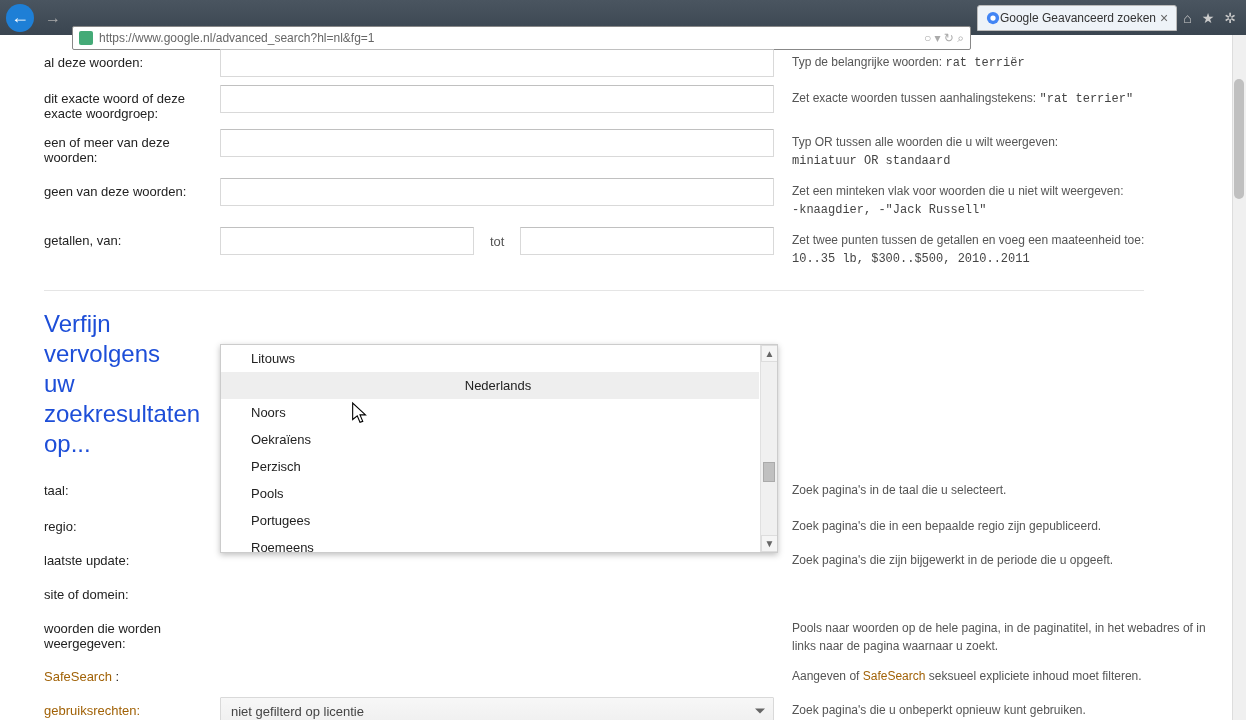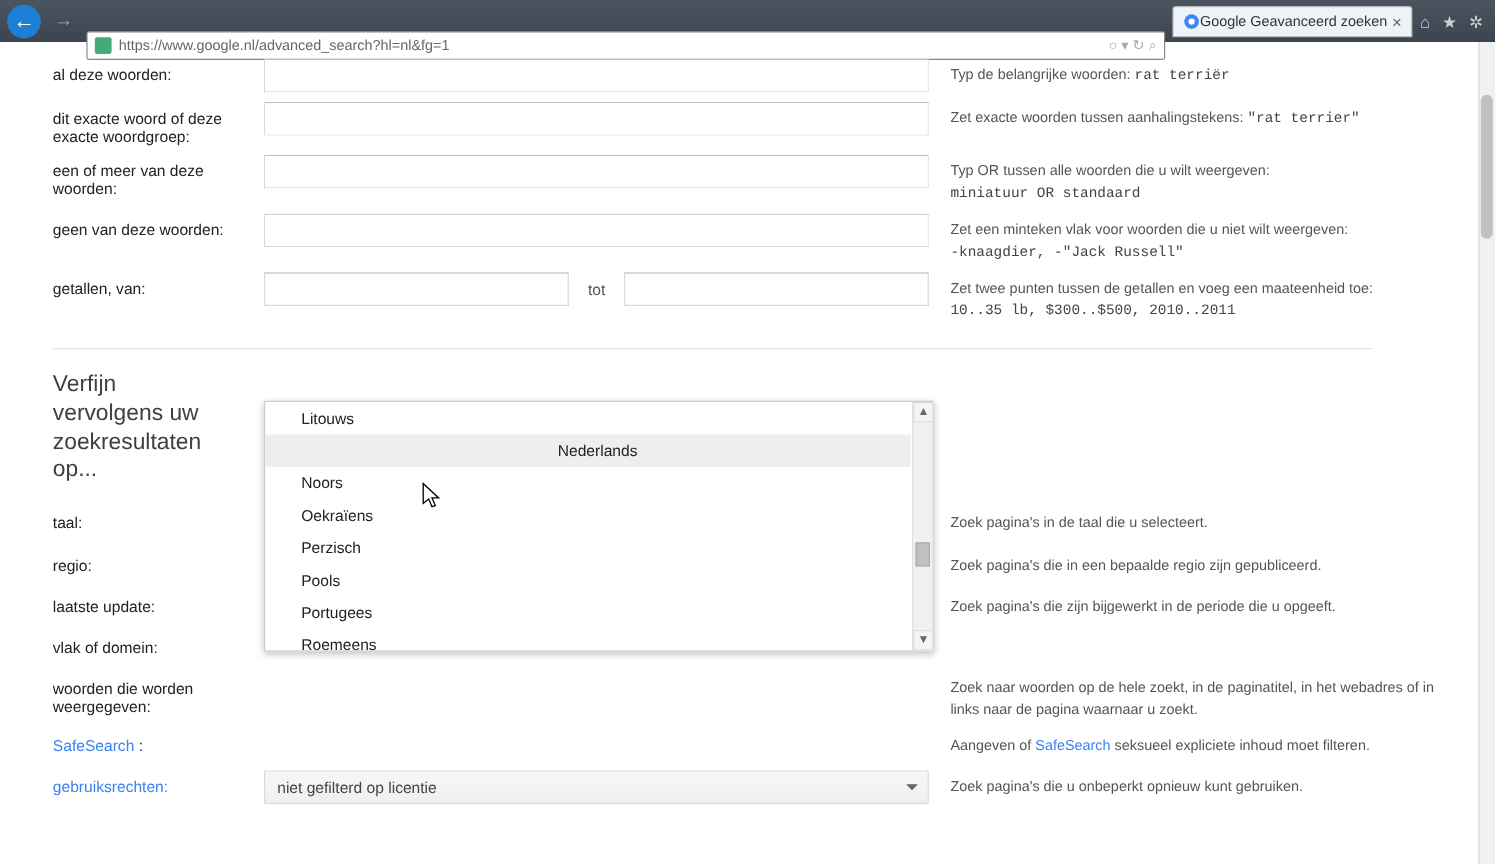--- a/index.html
+++ b/index.html
@@ -30,38 +30,38 @@
   .hint-col .code { font-family: "Courier New", monospace; color: #444; }
   
   input.textfield { width: 554px; height: 28px; border: 1px solid #d9d9d9; border-top-color: #c0c0c0; border-radius: 1px; padding: 0 8px; font-size: 13px; }
   
   .num-row .input-col { display: flex; align-items: center; gap: 16px; }
   .numfield { width: 254px; height: 28px; border: 1px solid #d9d9d9; border-top-color: #c0c0c0; padding: 0 8px; }
   .tot { color: #555; font-size: 13px; }
   
   .divider { height: 1px; background: #e5e5e5; margin: 18px 40px 14px 44px; width: 1100px;}
   
-  .section-heading { font-size: 19px; color: #404040; padding: 4px 0 14px 44px; width: 190px; line-height: 1.25; }
+  .section-heading { font-size: 24px; color: #1d4ed8; padding: 4px 0 14px 44px; width: 190px; line-height: 1.25; }
   
   .select-wrap { width: 554px; height: 28px; border: 1px solid #d9d9d9; border-radius: 1px; background: linear-gradient(#f7f7f7,#efefef); position: relative; display: flex; align-items: center; padding: 0 28px 0 10px; font-size: 13px; color: #444; cursor: pointer; }
   .select-wrap.open { background: linear-gradient(#e8e8e8,#dcdcdc); border-color: #aaa; }
   .select-caret { position: absolute; right: 8px; top: 50%; transform: translateY(-50%); width: 0; height: 0; border-left: 5px solid transparent; border-right: 5px solid transparent; border-top: 5px solid #666; }
   
   
-  .dropdown { position: absolute; left: 220px; top: 334px; width: 558px; height: 209px; background: #fff; border: 1px solid #ccc; box-shadow: 0 2px 6px rgba(0,0,0,.25); z-index: 50; overflow: hidden; }
+  .dropdown { position: absolute; left: 220px; top: 344px; width: 558px; height: 209px; background: #fff; border: 1px solid #ccc; box-shadow: 0 2px 6px rgba(0,0,0,.25); z-index: 50; overflow: hidden; }
   .dropdown-inner { height: 100%; overflow-y: hidden; position: relative; padding-right: 18px;}
   .dd-item { padding: 6px 14px 6px 30px; font-size: 13px; color: #222; cursor: pointer; }
   .dd-item.hover { background: #eeeeee; text-align: center; }
   .dd-scrollbar { position: absolute; right: 0; top: 0; bottom: 0; width: 17px; background: #f0f0f0; border-left: 1px solid #e0e0e0; }
   .dd-sb-btn { height: 17px; width: 17px; display:flex; align-items:center; justify-content:center; color:#666; font-size:10px; background:#f5f5f5; border:1px solid #ddd;}
   .dd-sb-track { position:absolute; top:17px; bottom:17px; left:0; right:0; }
   .dd-sb-thumb { position:absolute; left:2px; width:12px; top: 100px; height: 20px; background:#c0c0c0; border:1px solid #aaa; border-radius:0; }
   .dd-sb-btn.bottom { position:absolute; bottom:0; }
   
-  .linklike { color: #3b82f6; }
+  .linklike { color: #a16207; }
   
   .cursor { position: absolute; left: 349px; top: 400px; z-index: 100; pointer-events:none; }
   .cursor svg { width: 22px; height: 28px; }
 </style>
 </head>
 <body>
 
 <div class="browser-chrome">
   <div class="nav-btn back-btn">←</div>
   <div class="nav-btn fwd-btn">→</div>
@@ -145,28 +145,28 @@
     <div class="hint-col">Zoek pagina's die in een bepaalde regio zijn gepubliceerd.</div>
   </div>
 
   <div class="form-row">
     <div class="label-col">laatste update:</div>
     <div class="input-col"></div>
     <div class="hint-col">Zoek pagina's die zijn bijgewerkt in de periode die u opgeeft.</div>
   </div>
 
   <div class="form-row">
-    <div class="label-col">vlak of domein:</div>
+    <div class="label-col">site of domein:</div>
     <div class="input-col"></div>
   </div>
 
   <div class="form-row">
     <div class="label-col">woorden die worden weergegeven:</div>
     <div class="input-col"></div>
-    <div class="hint-col">Zoek naar woorden op de hele zoekt, in de paginatitel, in het webadres of in links naar de pagina waarnaar u zoekt.</div>
+    <div class="hint-col">Pools naar woorden op de hele pagina, in de paginatitel, in het webadres of in links naar de pagina waarnaar u zoekt.</div>
   </div>
 
   <div class="form-row">
     <div class="label-col"><span class="linklike">SafeSearch</span><span> :</span></div>
     <div class="input-col"></div>
     <div class="hint-col"><span>Aangeven of </span><span class="linklike">SafeSearch</span><span> seksueel expliciete inhoud moet filteren.</span></div>
   </div>
 
 
   <div class="form-row">

